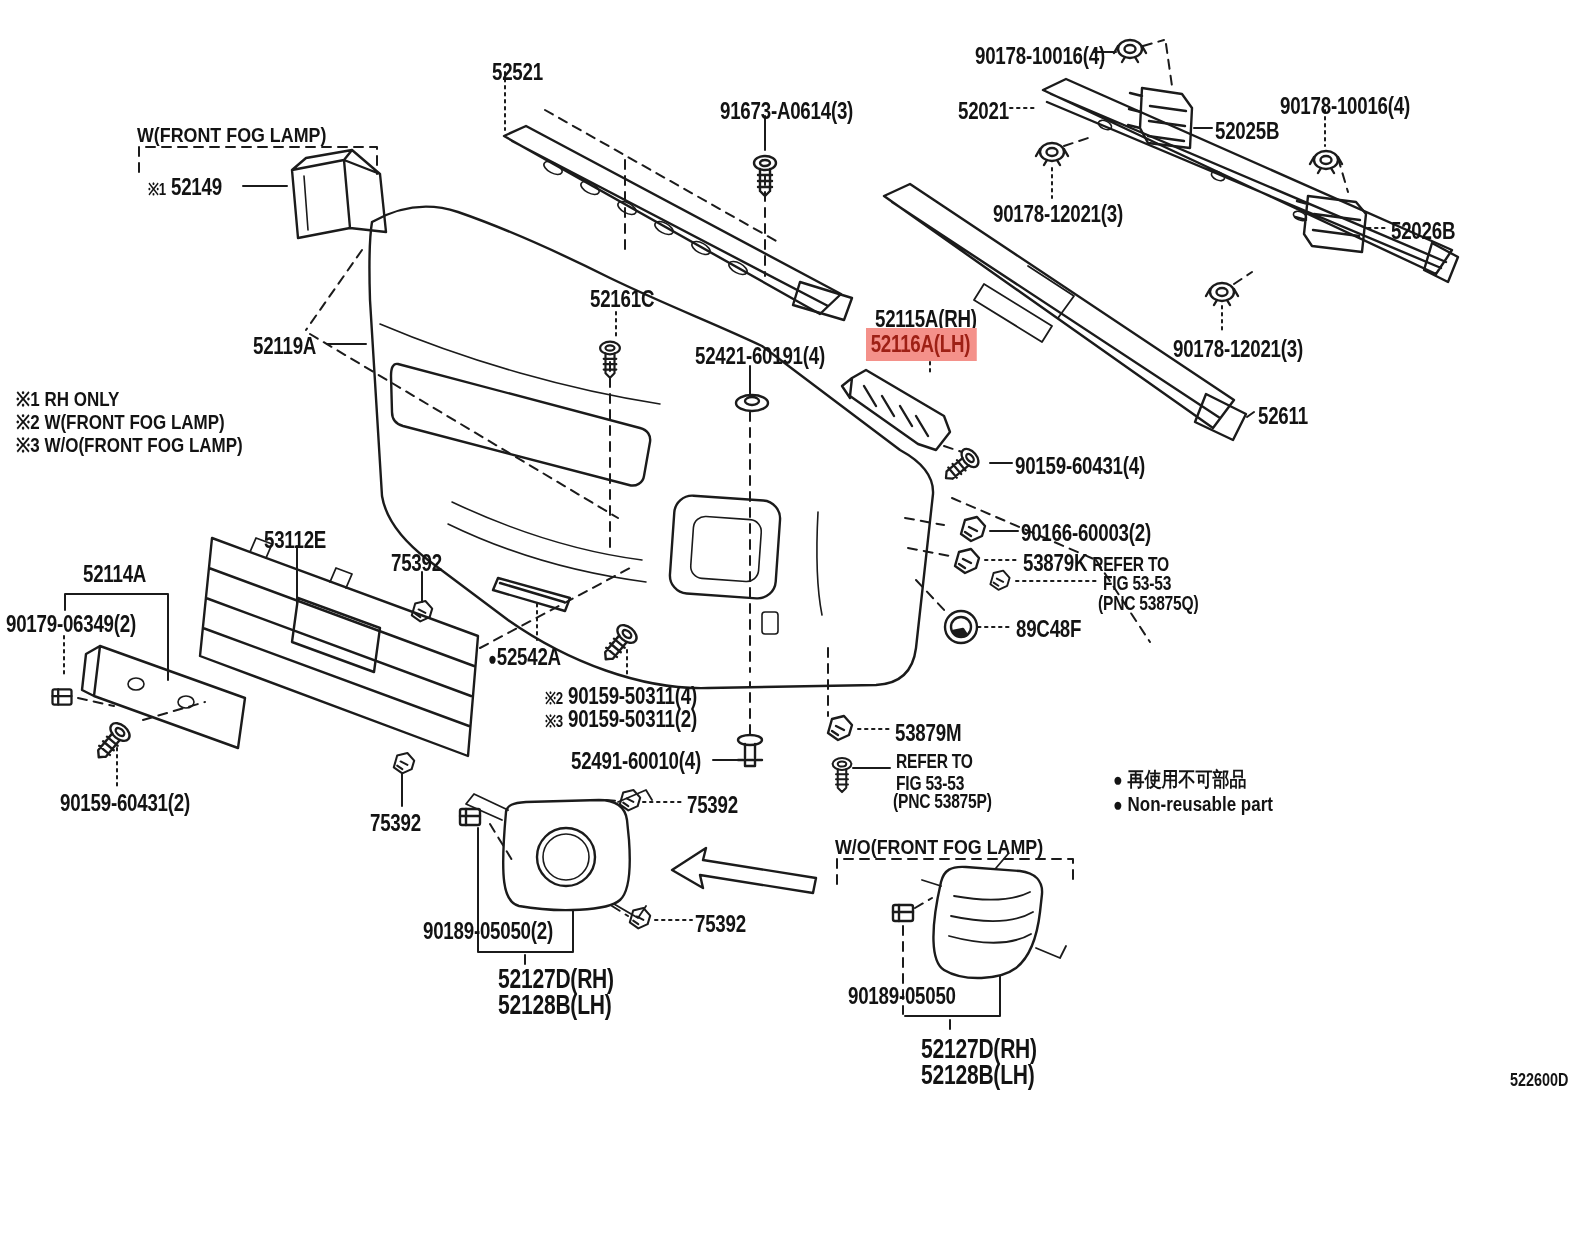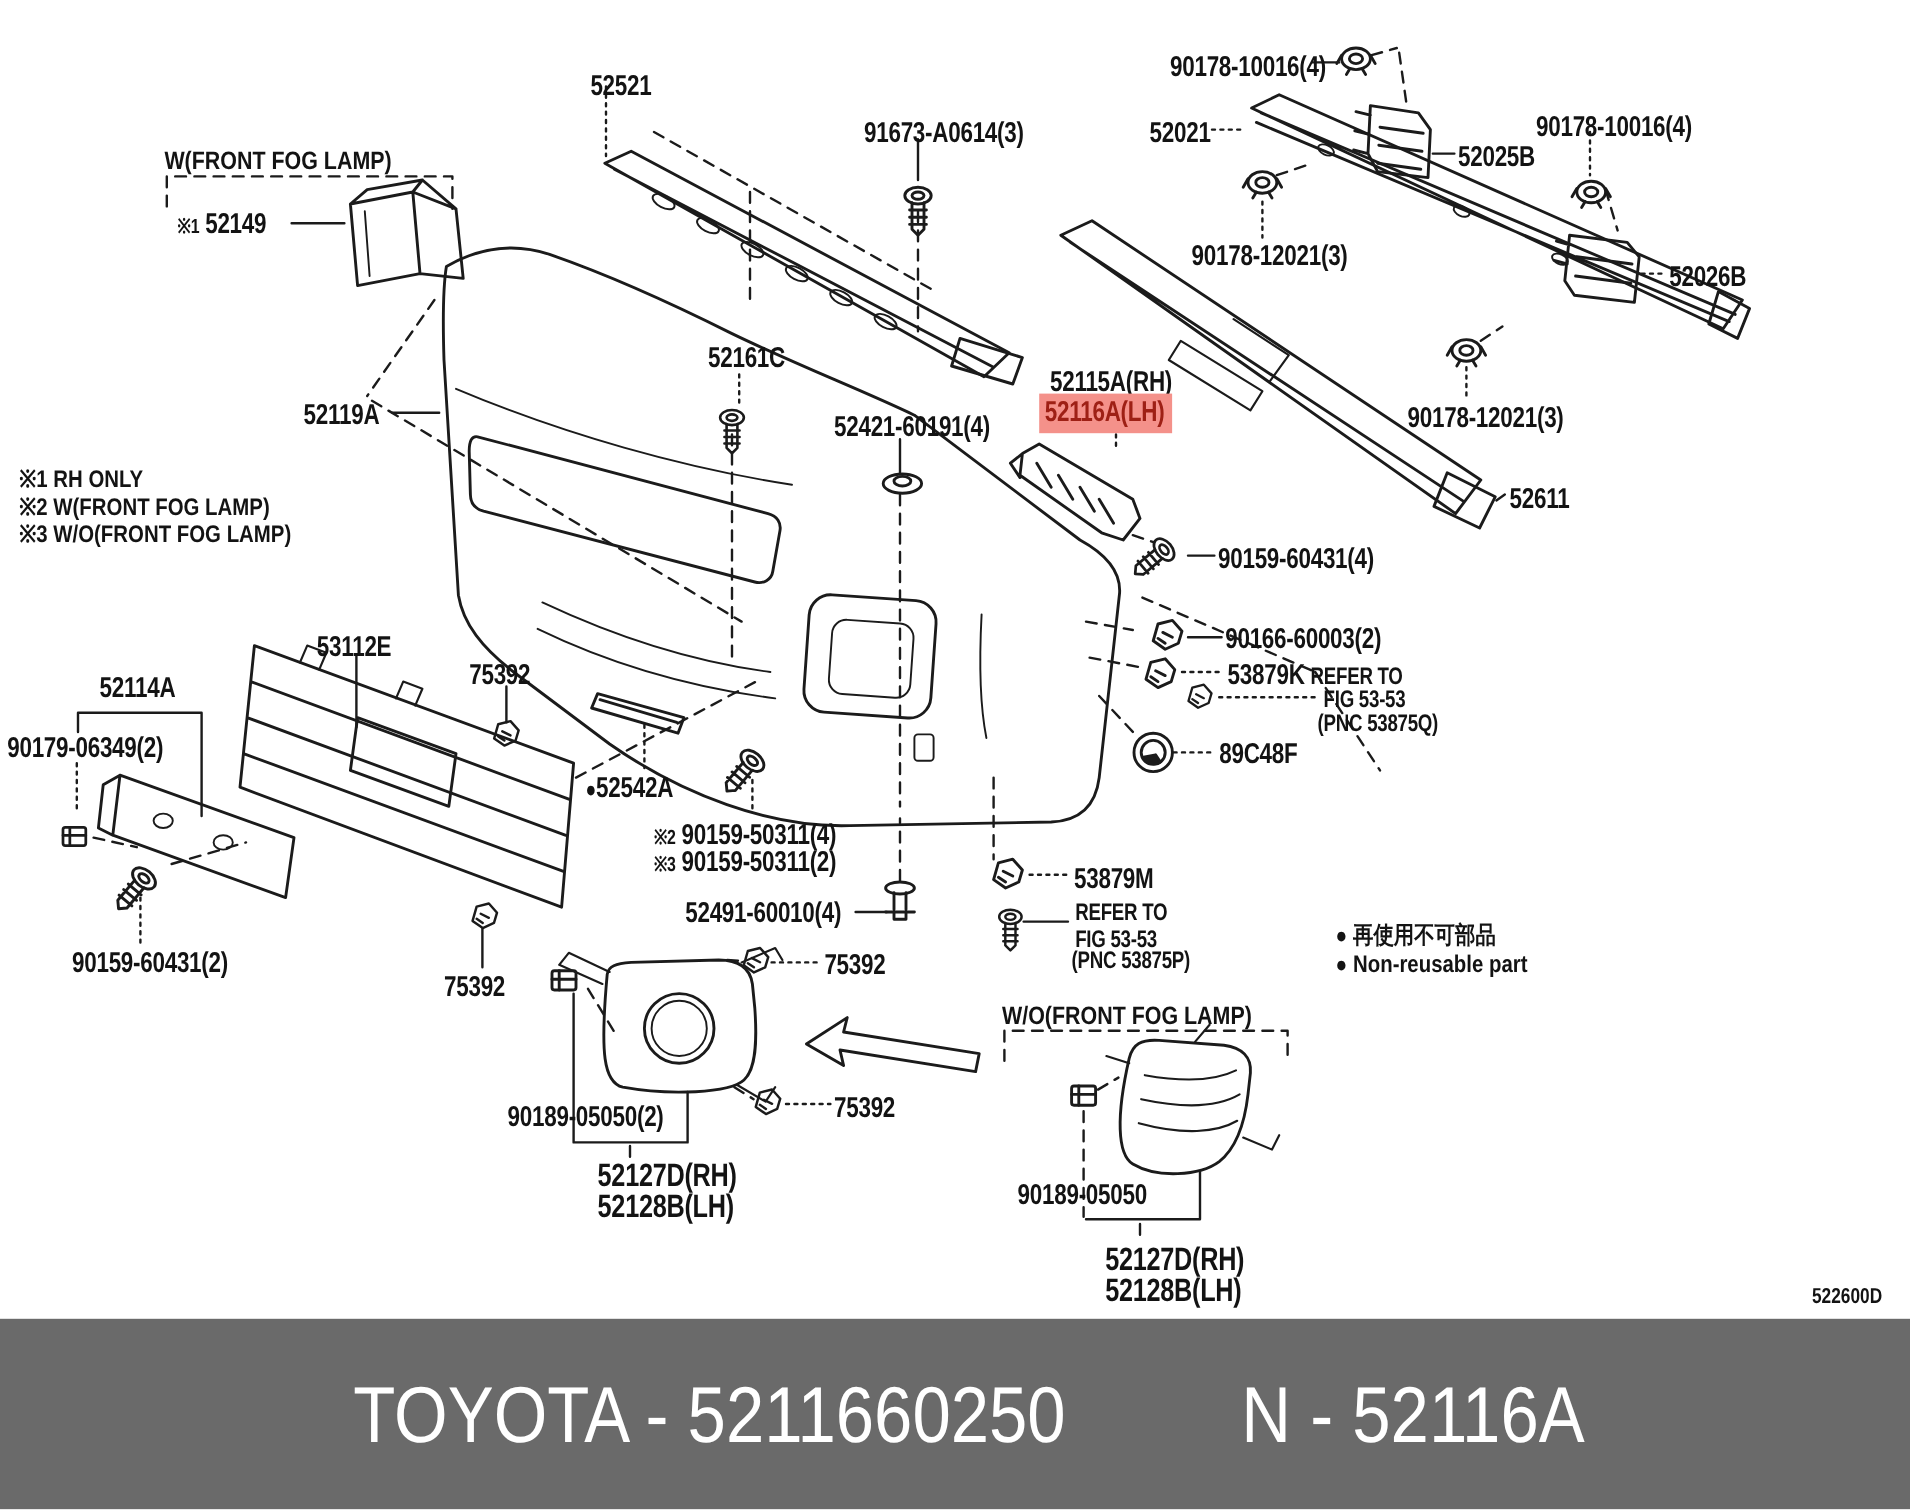--- a/index.html
+++ b/index.html
@@ -261,18 +261,14 @@
   <div class="lbl lbl-lg" style="left:498px;top:964px">52127D(RH)</div>
   <div class="lbl lbl-lg" style="left:498px;top:990px">52128B(LH)</div>
 
   <div class="hdr" style="left:835px;top:835px">W/O(FRONT FOG LAMP)</div>
   <div class="lbl" style="left:848px;top:982px">90189-05050</div>
   <div class="lbl lbl-lg" style="left:921px;top:1034px">52127D(RH)</div>
   <div class="lbl lbl-lg" style="left:921px;top:1060px">52128B(LH)</div>
 
   <div class="code" style="left:1510px;top:1070px">522600D</div>
 
-  <div class="footer">
-    <span>TOYOTA - 5211660250</span>
-    <span>N - 52116A</span>
-  </div>
 
 </div>
 
 </body></html>

